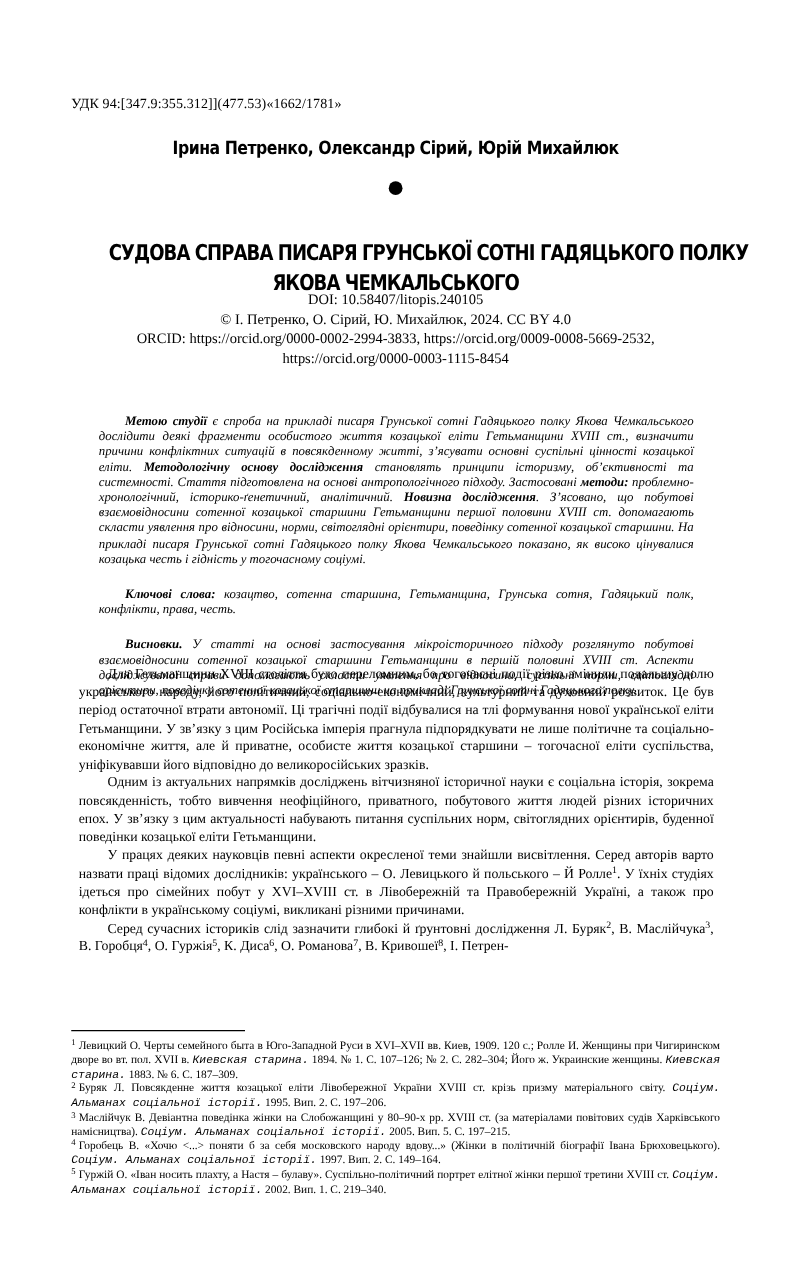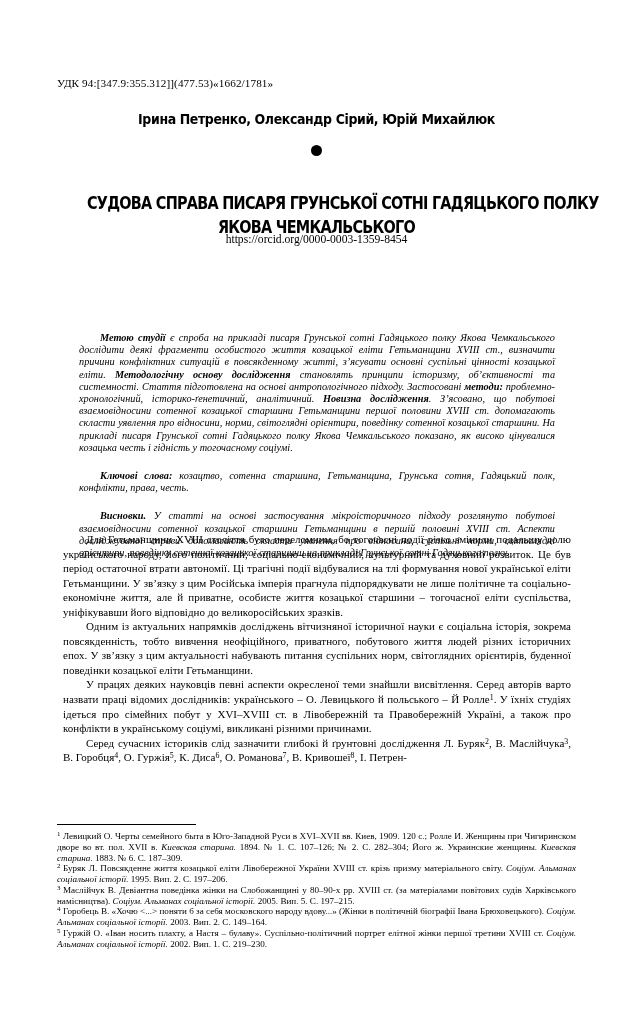--- a/index.html
+++ b/index.html
@@ -155,21 +155,21 @@
     margin: 0;
     text-indent: 0;
     padding-left: 0;
   }
   .footnotes .fn-num {
     font-size: 0.76em;
     vertical-align: 0.45em;
     line-height: 0;
     margin-right: 2.5px;
   }
-  .footnotes i { font-style: italic; }
+  .footnotes i { font-style: italic; font-family: Liberation Mono, monospace; }
 
   
   .page-number {
     position: absolute;
     left: 0;
     right: 0;
     top: 966px;
     text-align: center;
     font-size: 11.6px;
   }
@@ -186,21 +186,24 @@
   <div class="bullet-row">
     <span class="bullet-dot"></span>
   </div>
 
   <h1 class="title">
     <span class="tline">СУДОВА СПРАВА ПИСАРЯ ГРУНСЬКОЇ СОТНІ ГАДЯЦЬКОГО ПОЛКУ</span>
     <span class="tline">ЯКОВА ЧЕМКАЛЬСЬКОГО</span>
   </h1>
 
   <div class="doi-block">
-    <span class="dline">https://orcid.org/0000-0003-1359-8454</span>
+    <span class="dline">DOI: 10.58407/litopis.240105</span>
+    <span class="dline">© І. Петренко, О. Сірий, Ю. Михайлюк, 2024. CC BY 4.0</span>
+    <span class="dline">ORCID: https://orcid.org/0000-0002-2994-3833, https://orcid.org/0009-0008-5669-2532,</span>
+    <span class="dline">https://orcid.org/0000-0003-1115-8454</span>
   </div>
 
   <div class="abstract">
     <p><b>Метою студії</b><span> є спроба на прикладі писаря Грунської сотні Гадяцького полку Якова Чемкальського дослідити деякі фрагменти особистого життя козацької еліти Гетьманщини XVIII ст., визначити причини конфліктних ситуацій в повсякденному житті, з’ясувати основні суспільні цінності козацької еліти. </span><b>Методологічну основу дослідження</b><span> становлять принципи історизму, об’єктивності та системності. Стаття підготовлена на основі антропологічного підходу. Застосовані </span><b>методи:</b><span> проблемно-хронологічний, історико-ґенетичний, аналітичний. </span><b>Новизна дослідження</b><span>. З’ясовано, що побутові взаємовідносини сотенної козацької старшини Гетьманщини першої половини XVIII ст. допомагають скласти уявлення про відносини, норми, світоглядні орієнтири, поведінку сотенної козацької старшини. На прикладі писаря Грунської сотні Гадяцького полку Якова Чемкальського показано, як високо цінувалися козацька честь і гідність у тогочасному соціумі.</span></p>
     <p><b>Ключові слова:</b><span> козацтво, сотенна старшина, Гетьманщина, Грунська сотня, Гадяцький полк, конфлікти, права, честь.</span></p>
     <p><b>Висновки.</b><span> У статті на основі застосування мікроісторичного підходу розглянуто побутові взаємовідносини сотенної козацької старшини Гетьманщини в першій половині XVIII ст. Аспекти досліджуваної справи допомагають скласти уявлення про відносини, суспільні норми, світоглядні орієнтири, поведінку сотенної козацької старшини на прикладі Грунської сотні Гадяцького полку.</span></p>
   </div>
 
   <div class="body-text">
     <p>Для Гетьманщини XVIII століття було переломним, бо тогочасні події різко змінили подальшу долю українського народу, його політичний, соціально-економічний, культурний та духовний розвиток. Це був період остаточної втрати автономії. Ці трагічні події відбувалися на тлі формування нової української еліти Гетьманщини. У зв’язку з цим Російська імперія прагнула підпорядкувати не лише політичне та соціально-економічне життя, але й приватне, особисте життя козацької старшини – тогочасної еліти суспільства, уніфікувавши його відповідно до великоросійських зразків.</p>
@@ -208,18 +211,18 @@
     <p><span>У працях деяких науковців певні аспекти окресленої теми знайшли висвітлення. Серед авторів варто назвати праці відомих дослідників: українського – О. Левицького й польського – Й Ролле</span><sup>1</sup><span>. У їхніх студіях ідеться про сімейних побут у XVI–XVIII ст. в Лівобережній та Правобережній Україні, а також про конфлікти в українському соціумі, викликані різними причинами.</span></p>
     <p><span>Серед сучасних істориків слід зазначити глибокі й ґрунтовні дослідження Л. Буряк</span><sup>2</sup><span>, В. Маслійчука</span><sup>3</sup><span>, В. Горобця</span><sup>4</sup><span>, О. Гуржія</span><sup>5</sup><span>, К. Диса</span><sup>6</sup><span>, О. Романова</span><sup>7</sup><span>, В. Кривошеї</span><sup>8</sup><span>, І. Петрен-</span></p>
   </div>
 
   <div class="footnote-rule"></div>
 
   <div class="footnotes">
       <p><span class="fn-num">1</span><span>Левицкий О. Черты семейного быта в Юго-Западной Руси в XVI–XVII вв. Киев, 1909. 120 с.; Ролле И. Женщины при Чигиринском дворе во вт. пол. XVII в. </span><i>Киевская старина.</i><span> 1894. № 1. С. 107–126; № 2. С. 282–304; Його ж. Украинские женщины. </span><i>Киевская старина.</i><span> 1883. № 6. С. 187–309.</span></p>
       <p><span class="fn-num">2</span><span>Буряк Л. Повсякденне життя козацької еліти Лівобережної України XVIII ст. крізь призму матеріального світу. </span><i>Соціум. Альманах соціальної історії.</i><span> 1995. Вип. 2. С. 197–206.</span></p>
       <p><span class="fn-num">3</span><span>Маслійчук В. Девіантна поведінка жінки на Слобожанщині у 80–90-х рр. XVIII ст. (за матеріалами повітових судів Харківського намісництва). </span><i>Соціум. Альманах соціальної історії.</i><span> 2005. Вип. 5. С. 197–215.</span></p>
-      <p><span class="fn-num">4</span><span>Горобець В. «Хочю &lt;...&gt; поняти б за себя московского народу вдову...» (Жінки в політичній біографії Івана Брюховецького). </span><i>Соціум. Альманах соціальної історії.</i><span> 2003. Вип. 2. С. 149–164.</span></p>
-      <p><span class="fn-num">5</span><span>Гуржій О. «Іван носить плахту, а Настя – булаву». Суспільно-політичний портрет елітної жінки першої третини XVIII ст. </span><i>Соціум. Альманах соціальної історії.</i><span> 2002. Вип. 1. С. 219–230.</span></p>
+      <p><span class="fn-num">4</span><span>Горобець В. «Хочю &lt;...&gt; поняти б за себя московского народу вдову...» (Жінки в політичній біографії Івана Брюховецького). </span><i>Соціум. Альманах соціальної історії.</i><span> 1997. Вип. 2. С. 149–164.</span></p>
+      <p><span class="fn-num">5</span><span>Гуржій О. «Іван носить плахту, а Настя – булаву». Суспільно-політичний портрет елітної жінки першої третини XVIII ст. </span><i>Соціум. Альманах соціальної історії.</i><span> 2002. Вип. 1. С. 219–340.</span></p>
     </div>
 
 
 </div>
 
 </body></html>

